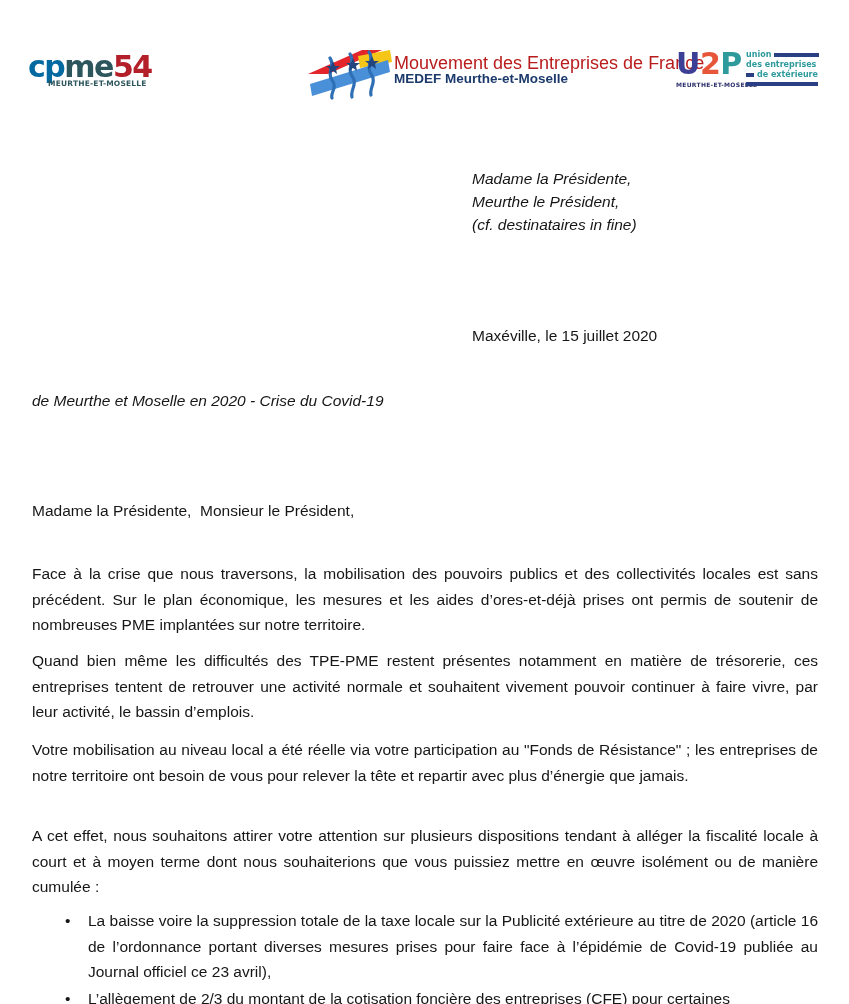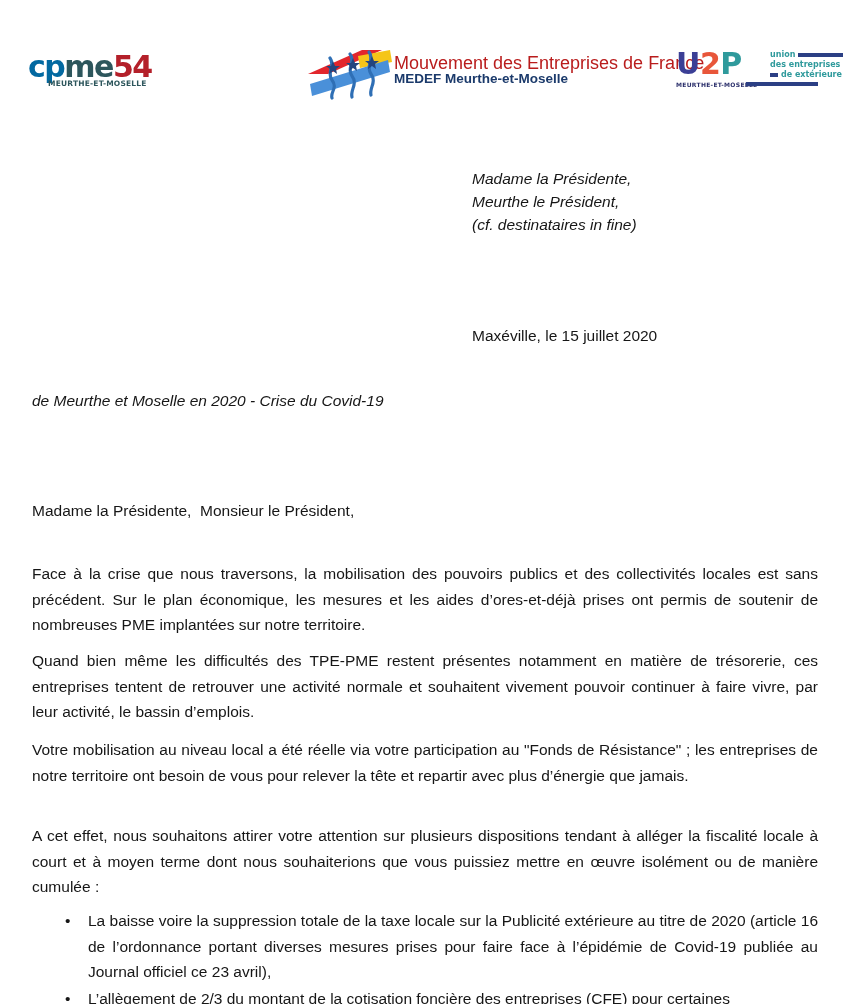--- a/index.html
+++ b/index.html
@@ -124,21 +124,20 @@
     font-weight: 700;
     letter-spacing: 0.3px;
     color: #2b2f6b;
     white-space: nowrap;
   }
   .u2p-tag {
     position: absolute;
     left: 70px;
     top: 2px;
     width: 80px;
-    margin-left: 24px;
   }
   .u2p-tag-row {
     display: flex;
     align-items: center;
     height: 10px;
     white-space: nowrap;
   }
   .u2p-tag-row span.t {
     font-family: "DejaVu Sans", sans-serif;
     font-size: 8px;

